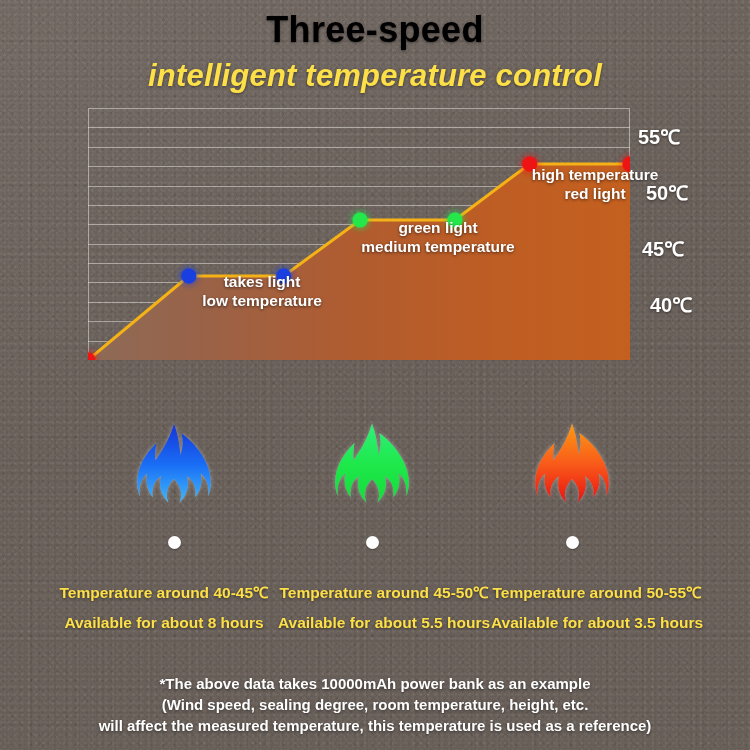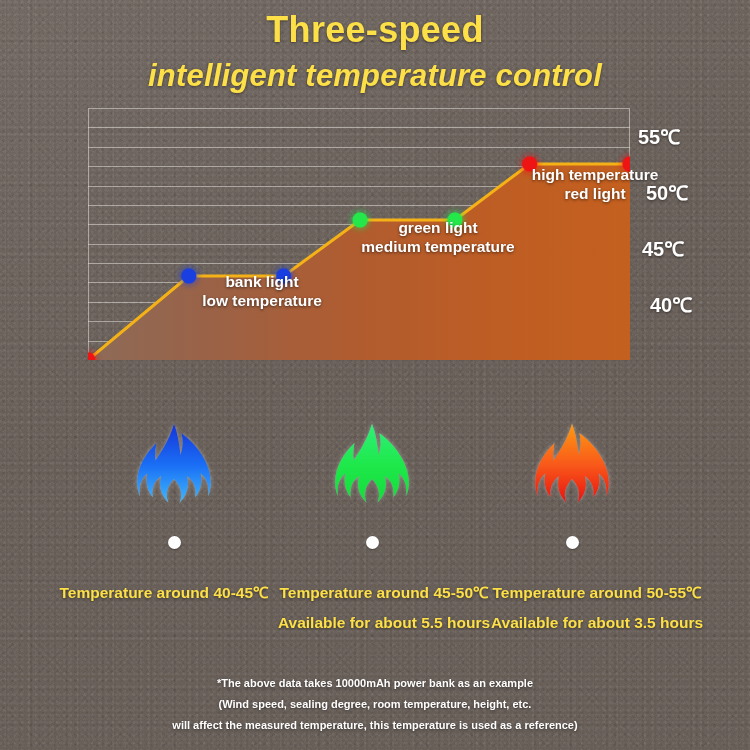--- a/index.html
+++ b/index.html
@@ -25,21 +25,21 @@
       linear-gradient(160deg,#756b65 0%,#6b615b 45%,#6a605a 100%);
     background-size:7px 7px,9px 9px,6px 6px,11px 11px,8px 8px,4px 4px,5px 5px,3px 3px,100% 100%;
     z-index:0;
   }
 
   
   #title-block{
     position:absolute;top:8px;left:0;width:750px;text-align:center;z-index:3;
   }
   #title-line1{
-    font-size:36px;font-weight:bold;color:#fde047;letter-spacing:.3px;
+    font-size:36px;font-weight:bold;color:#000000;letter-spacing:.3px;
     line-height:44px;
     text-shadow:0 1px 3px rgba(0,0,0,.45);
   }
   #title-line2{
     font-size:31px;font-weight:bold;color:#fde047;letter-spacing:.2px;
     line-height:40px;margin-top:4px;
     text-shadow:0 1px 3px rgba(0,0,0,.45);
     font-style:italic;
   }
 
@@ -88,21 +88,21 @@
   .cap-line{
     color:#fde047;font-weight:bold;font-size:15.5px;line-height:30px;
     white-space:nowrap;text-shadow:0 1px 3px rgba(0,0,0,.5);
   }
 
   
   #footnote{
     position:absolute;left:0;top:673px;width:750px;text-align:center;z-index:3;
   }
   #footnote .fn{
-    color:#ffffff;font-weight:bold;font-size:11px;line-height:21px;
+    color:#ffffff;font-weight:bold;font-size:15px;line-height:21px;
     white-space:nowrap;text-shadow:0 1px 3px rgba(0,0,0,.5);
   }
 </style>
 </head>
 <body>
 
 <div id="bg-texture"></div>
 
 <div id="title-block">
   <div id="title-line1">Three-speed</div>
@@ -165,21 +165,21 @@
 </div>
 
 <div class="axis-labels">
     <div class="axis-tick" style="top: 15px; left: 0px;">55℃</div>
     <div class="axis-tick" style="top: 71px; left: 8px;">50℃</div>
     <div class="axis-tick" style="top: 127px; left: 4px;">45℃</div>
     <div class="axis-tick" style="top: 183px; left: 12px;">40℃</div>
   </div>
 
 <div class="chart-note" style="left:172px;top:272px;width:180px;">
-  <div>bank light</div>
+  <div>takes light</div>
   <div>low temperature</div>
 </div>
 <div class="chart-note" style="left:318px;top:218px;width:240px;">
   <div>green light</div>
   <div>medium temperature</div>
 </div>
 <div class="chart-note" style="left:490px;top:165px;width:210px;">
   <div>high temperature</div>
   <div>red light</div>
 </div>
@@ -246,20 +246,21 @@
         <path d="M50 4 C44 24 36 34 30 44 C29 36 30 30 31 25 C20 36 10 50 10 68 C10 74 11 79 13 83 C11 72 15 63 21 58 C19 68 21 77 27 84 C25 74 29 66 36 61 C33 72 36 82 44 90 C40 80 43 71 50 64 C57 71 60 80 56 90 C64 82 67 72 64 61 C71 66 75 74 73 84 C79 77 81 68 79 58 C85 63 89 72 87 83 C89 79 90 74 90 68 C90 46 74 26 58 14 C60 22 60 30 57 38 C56 26 54 14 50 4 Z" fill="#ffffff" opacity=".34" filter="url(#fgl2)"></path>
         <path d="M50 4 C44 24 36 34 30 44 C29 36 30 30 31 25 C20 36 10 50 10 68 C10 74 11 79 13 83 C11 72 15 63 21 58 C19 68 21 77 27 84 C25 74 29 66 36 61 C33 72 36 82 44 90 C40 80 43 71 50 64 C57 71 60 80 56 90 C64 82 67 72 64 61 C71 66 75 74 73 84 C79 77 81 68 79 58 C85 63 89 72 87 83 C89 79 90 74 90 68 C90 46 74 26 58 14 C60 22 60 30 57 38 C56 26 54 14 50 4 Z" fill="url(#fg2)"></path>
       </svg>
       <div class="flame-dot"></div>
     </div>
   </div>
 
 <div id="captions">
     <div class="cap-col" style="left: 48px; width: 232px;">
       <div class="cap-line">Temperature around 40-45℃</div>
+      <div class="cap-line">Available for about 8 hours</div>
     </div>
     <div class="cap-col" style="left: 268px; width: 232px;">
       <div class="cap-line">Temperature around 45-50℃</div>
       <div class="cap-line">Available for about 5.5 hours</div>
     </div>
     <div class="cap-col" style="left: 486px; width: 222px;">
       <div class="cap-line">Temperature around 50-55℃</div>
       <div class="cap-line">Available for about 3.5 hours</div>
     </div>
   </div>

